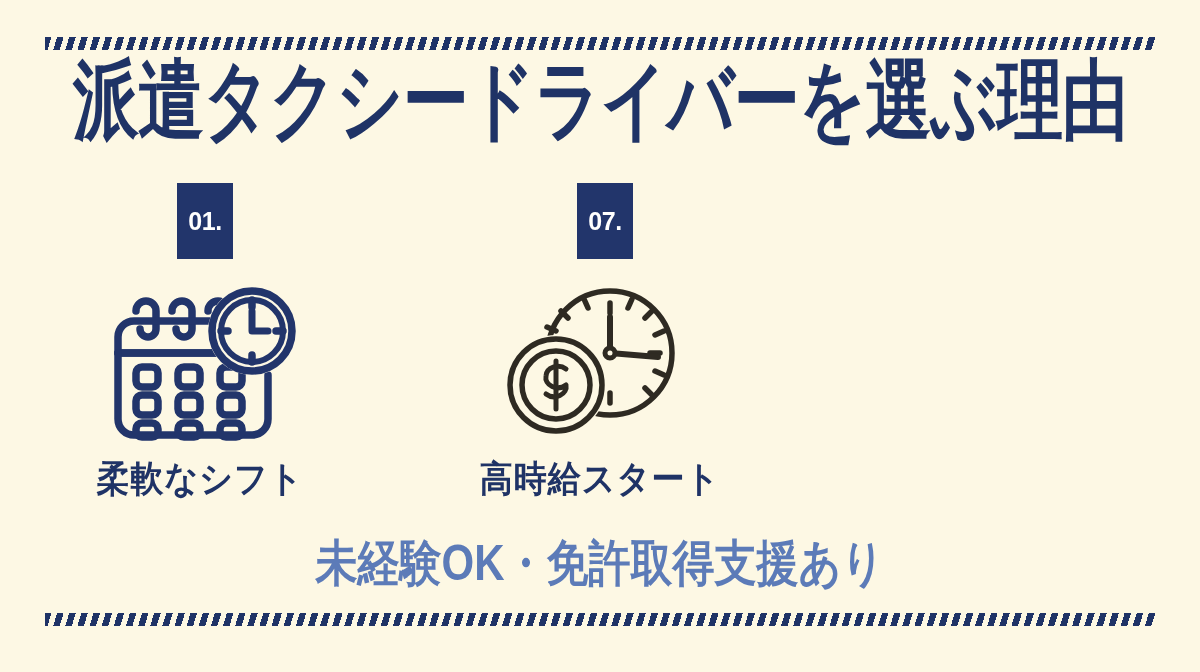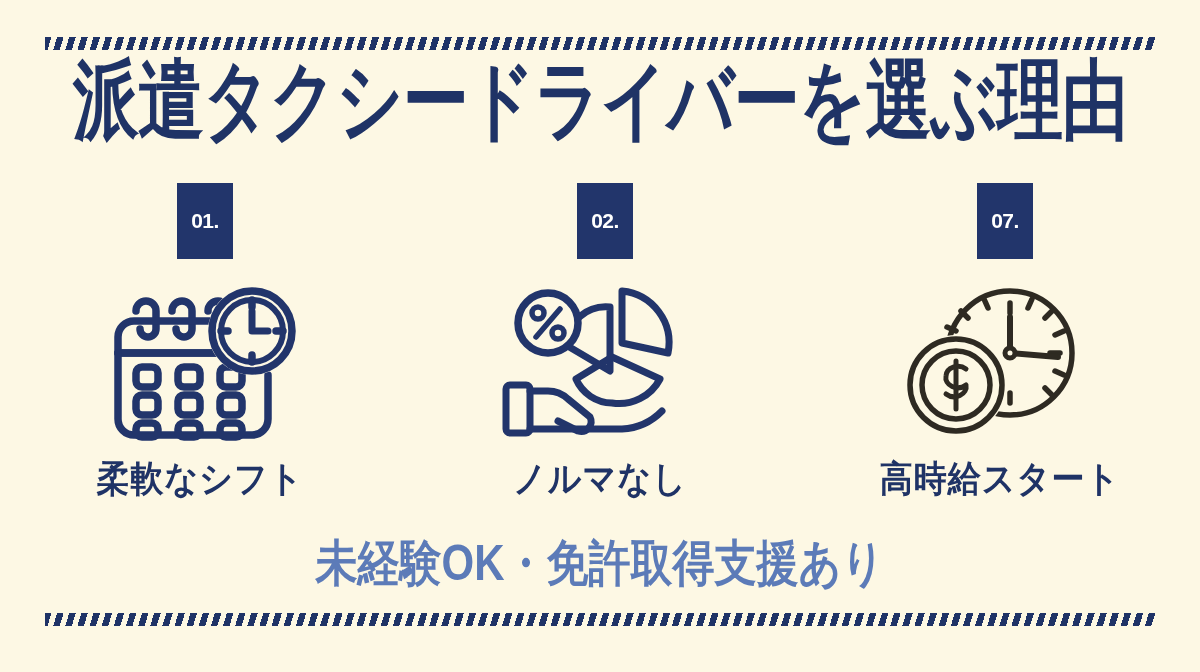--- a/index.html
+++ b/index.html
@@ -77,21 +77,21 @@
   }
 
   .badge {
     width: 56px;
     height: 76px;
     background: #22356B;
     color: #FFFFFF;
     display: flex;
     align-items: center;
     justify-content: center;
-    font-size: 21px;
+    font-size: 25px;
     font-weight: 700;
     letter-spacing: -0.5px;
     margin-left: 10px;
   }
 
   .icon-wrap {
     margin-top: 22px;
     height: 160px;
     display: flex;
     align-items: center;
@@ -171,47 +171,20 @@
 
           <path d="M152 19 v7 M152 74 v7 M121 50 h7 M176 50 h7"></path>
 
           <path d="M152 30 v20 h16" stroke-width="7"></path>
         </svg>
       </div>
 
       <div class="caption">柔軟なシフト</div>
     </div>
 
-    <div class="col">
-      <div class="badge">02.</div>
-
-      <div class="icon-wrap">
-        <svg width="200" height="160" viewBox="0 0 200 160" fill="none" stroke="#22356B" stroke-width="7.5" stroke-linecap="round" stroke-linejoin="round">
-
-          <path d="M122 10 a52 52 0 0 1 46 62 l-46 -10 Z" stroke-width="7"></path>
-
-          <path d="M110 26 a40 40 0 0 0 -44 38 l44 26 Z" stroke-width="7"></path>
-
-          <path d="M112 76 l48 22 a46 46 0 0 1 -48 24 a40 40 0 0 1 -36 -24 Z" stroke-width="7"></path>
-
-          <circle cx="48" cy="42" r="30" fill="#FDF8E4" stroke-width="7.5"></circle>
-
-          <circle cx="38" cy="32" r="6" stroke-width="5.5"></circle>
-          <circle cx="58" cy="52" r="6" stroke-width="5.5"></circle>
-          <path d="M60 28 L36 56" stroke-width="5.5"></path>
-
-          <rect x="6" y="104" width="24" height="48" rx="4" stroke-width="7"></rect>
-
-          <path d="M30 110 h18 a30 30 0 0 1 20 8 l22 18 a10 10 0 0 1 -12 14 l-20 -10" stroke-width="7"></path>
-          <path d="M30 148 h92 a60 60 0 0 0 40 -18" stroke-width="7"></path>
-        </svg>
-      </div>
-
-      <div class="caption">ノルマなし</div>
-    </div>
 
     <div class="col">
       <div class="badge">07.</div>
 
       <div class="icon-wrap">
         <svg width="200" height="160" viewBox="0 0 200 160" fill="none" stroke="#2E2A22" stroke-width="5.5" stroke-linecap="round" stroke-linejoin="round">
 
           <circle cx="110" cy="72" r="62"></circle>
 
           <path d="M110 22 v10"></path>

